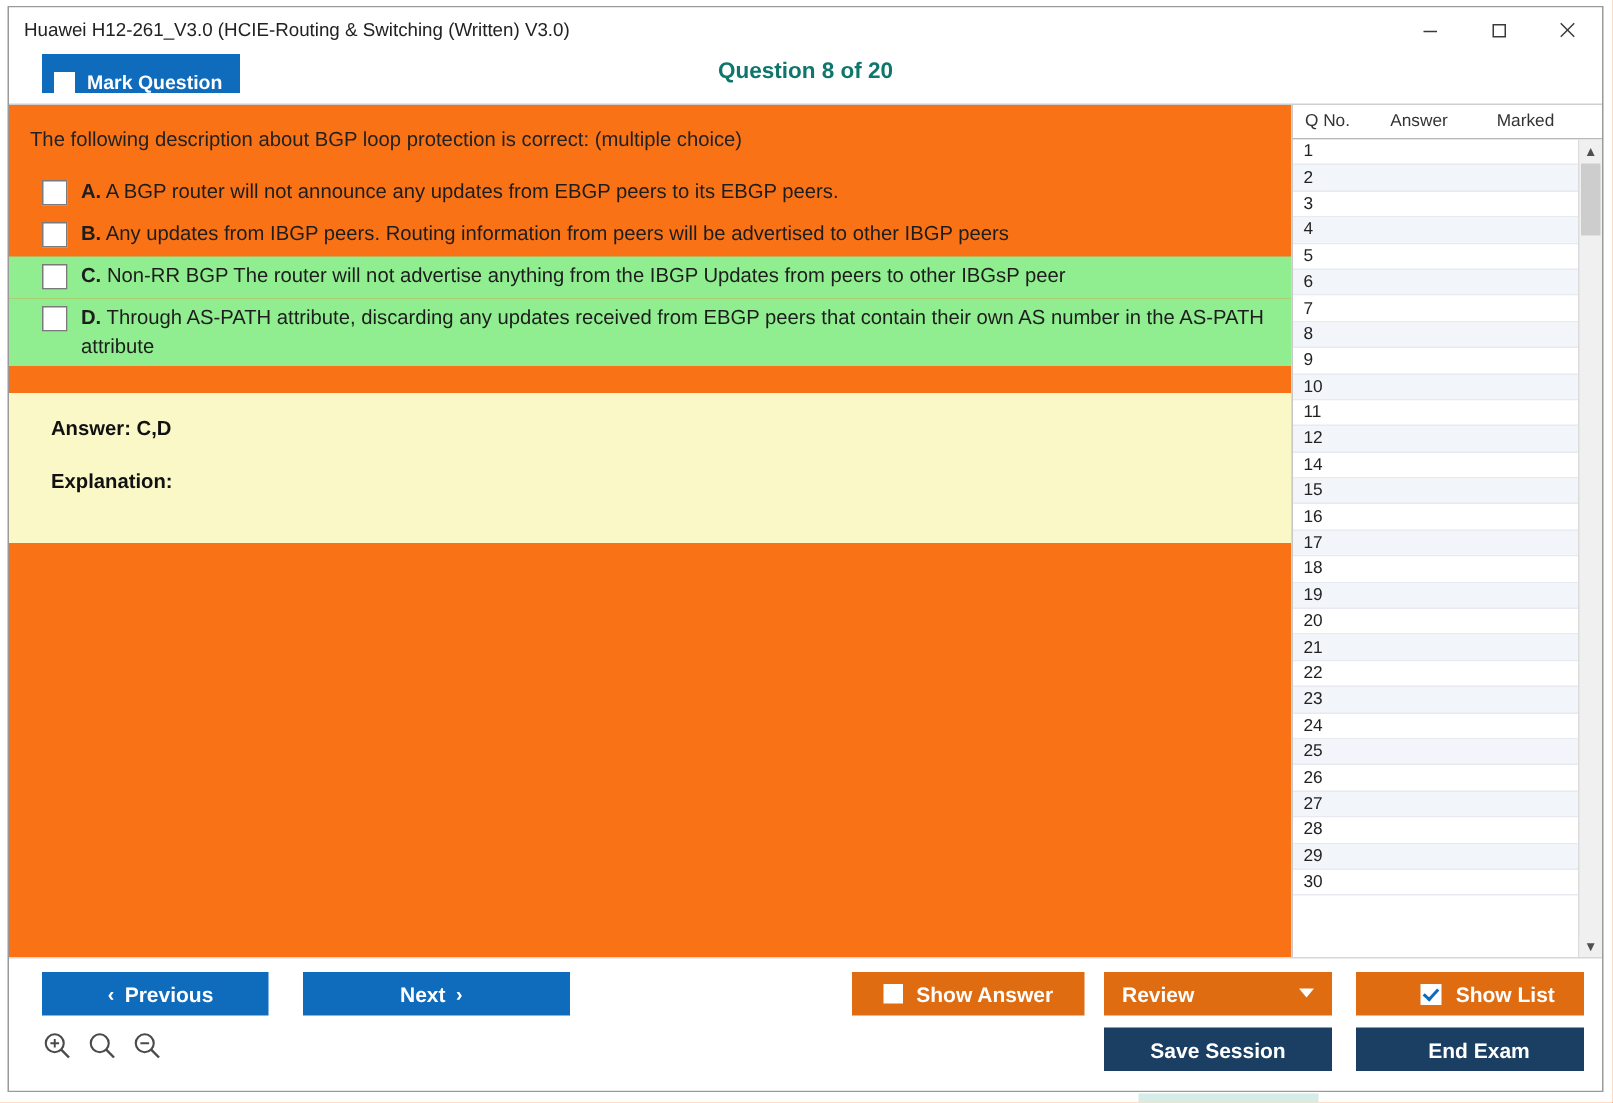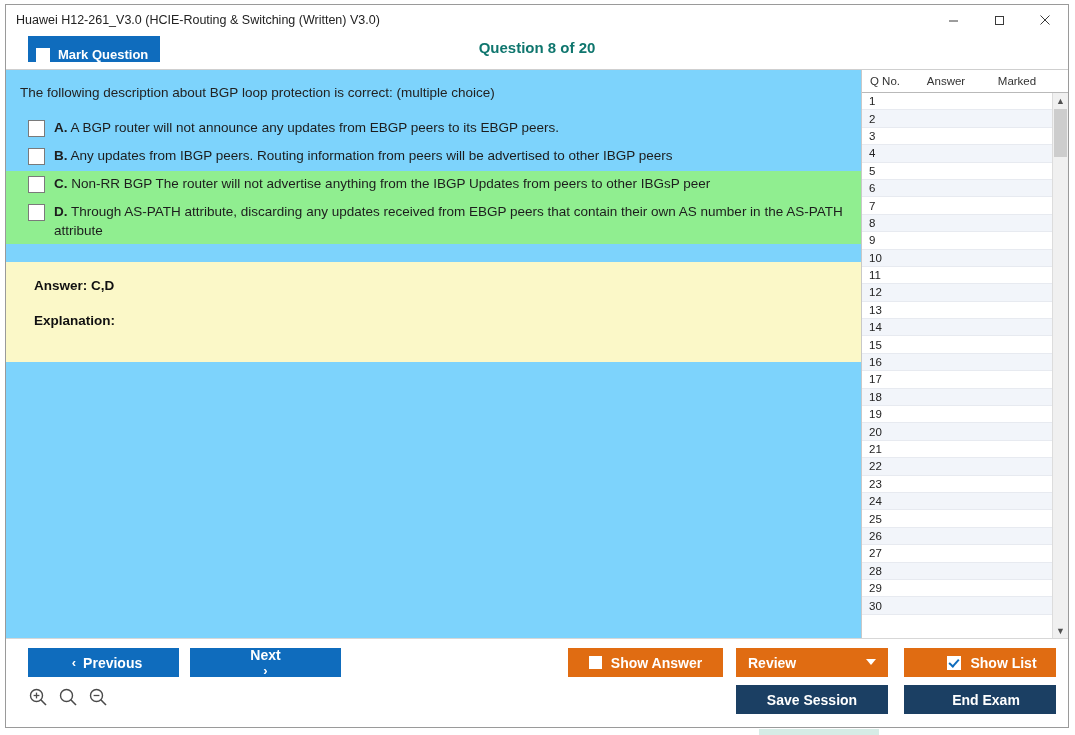--- a/index.html
+++ b/index.html
@@ -105,21 +105,21 @@
   .body-area {
     flex: 1 1 auto;
     position: relative;
     display: flex;
     overflow: hidden;
   }
   .question-pane {
     width: 855px;
     flex: 0 0 auto;
     position: relative;
-    background: #7dd3fc;
+    background: #f97316;
     padding: 0;
     overflow: hidden;
   }
   .q-stem {
     padding: 14px 12px 2px 14px;
     font-size: 13.5px;
     color: #222;
     line-height: 1.4;
   }
   .options {
@@ -261,21 +261,21 @@
     align-items: center;
     justify-content: center;
     cursor: pointer;
     font-family: "Liberation Sans", sans-serif;
   }
   .btn-blue { background: #0f6cbd; }
   .btn-orange { background: #e06c12; }
   .btn-navy { background: #1b3f63; }
 
   .btn-previous { left: 22px; top: 9px; width: 151px; height: 29px; }
-  .btn-next { left: 184px; top: 9px; width: 151px; height: 29px; flex-direction: column; }
+  .btn-next { left: 196px; top: 9px; width: 178px; height: 29px; }
   .btn-show-answer { left: 562px; top: 9px; width: 155px; height: 29px; }
   .btn-review { left: 730px; top: 9px; width: 152px; height: 29px; justify-content: flex-start; padding-left: 12px; box-sizing: border-box;}
   .btn-show-list { left: 898px; top: 9px; width: 152px; height: 29px; padding-left: 30px; }
   .btn-save-session { left: 730px; top: 46px; width: 152px; height: 29px; }
   .btn-end-exam { left: 898px; top: 46px; width: 152px; height: 29px; padding-left: 18px; }
 
   .chev { font-size: 13px; margin: 0 7px; }
   .sq-white {
     width: 13px; height: 13px; background: #ffffff; margin-right: 9px; flex: 0 0 auto;
   }
@@ -448,25 +448,20 @@
               <div class="lr-ans"></div>
               <div class="lr-mark"></div>
             </div>
             <div class="list-row">
               <div class="lr-no">11</div>
               <div class="lr-ans"></div>
               <div class="lr-mark"></div>
             </div>
             <div class="list-row">
               <div class="lr-no">12</div>
-              <div class="lr-ans"></div>
-              <div class="lr-mark"></div>
-            </div>
-            <div class="list-row">
-              <div class="lr-no">13</div>
               <div class="lr-ans"></div>
               <div class="lr-mark"></div>
             </div>
             <div class="list-row">
               <div class="lr-no">14</div>
               <div class="lr-ans"></div>
               <div class="lr-mark"></div>
             </div>
             <div class="list-row">
               <div class="lr-no">15</div>

